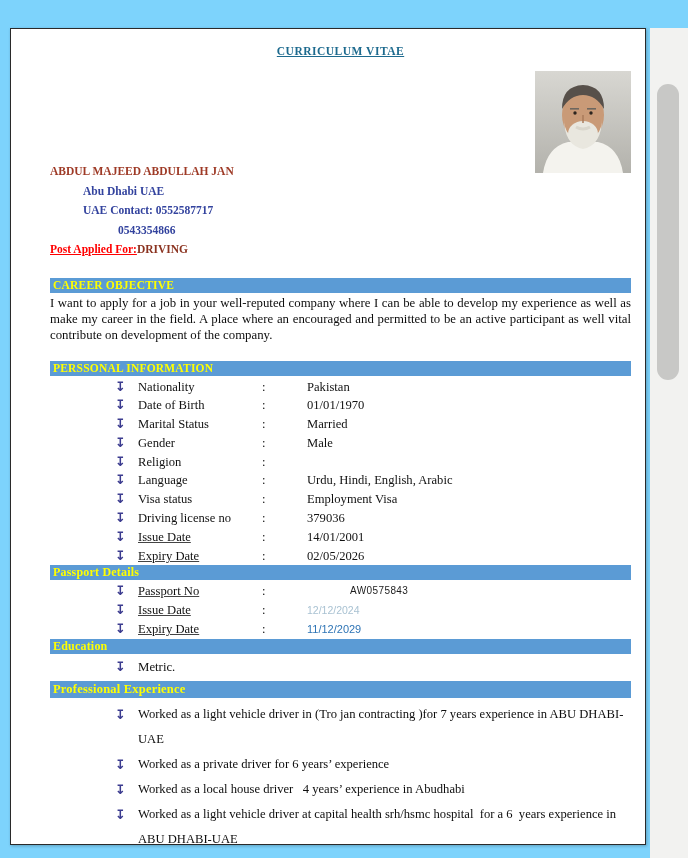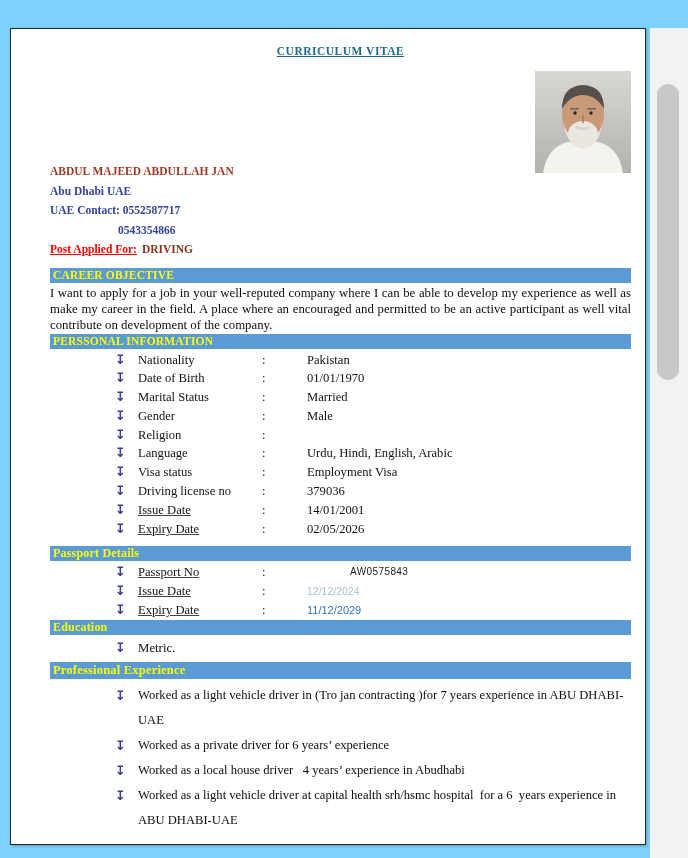--- a/index.html
+++ b/index.html
@@ -49,39 +49,39 @@
     position: absolute;
     left: 524px;
     top: 42px;
     width: 96px;
     height: 102px;
   }
 
   .id-block { margin-top: 103px; }
   .id-block > div { line-height: 19.5px; font-size: 11.5px; font-weight: bold; }
   .name  { color: #9e3a26; }
-  .loc, .c1 { color: #33439e; }
+  .loc, .c1 { color: #33439e; margin-left: 33px; }
   .c2    { color: #33439e; padding-left: 68px; }
   .post-lbl { color: #ff0000; text-decoration: underline; }
-  .post-val { color: #8b3320; margin-left: 5px; }
+  .post-val { color: #8b3320; }
 
   .bar {
     background: #5b9bd5;
     color: #ffff00;
     font-weight: bold;
     font-size: 11.5px;
     height: 15px;
     line-height: 15px;
     padding-left: 3px;
     letter-spacing: .2px;
   }
   .bar-mixed { font-size: 12px; }
-  .bar1 { margin-top: 8px; }
-  .bar2 { margin-top: 1px; }
-  .bar3 { margin-top: 8px; }
+  .bar1 { margin-top: 18px; }
+  .bar2 { margin-top: 18px; }
+  .bar3 { margin-top: 0; }
   .bar4 { margin-top: 0; }
   .bar-exp { margin-top: 5px; height: 17px; line-height: 17px; font-size: 12.5px; }
 
   .objective {
     margin-top: 2px;
     font-size: 12.8px;
     line-height: 16px;
     text-align: justify;
     color: #0d0d0d;
   }

